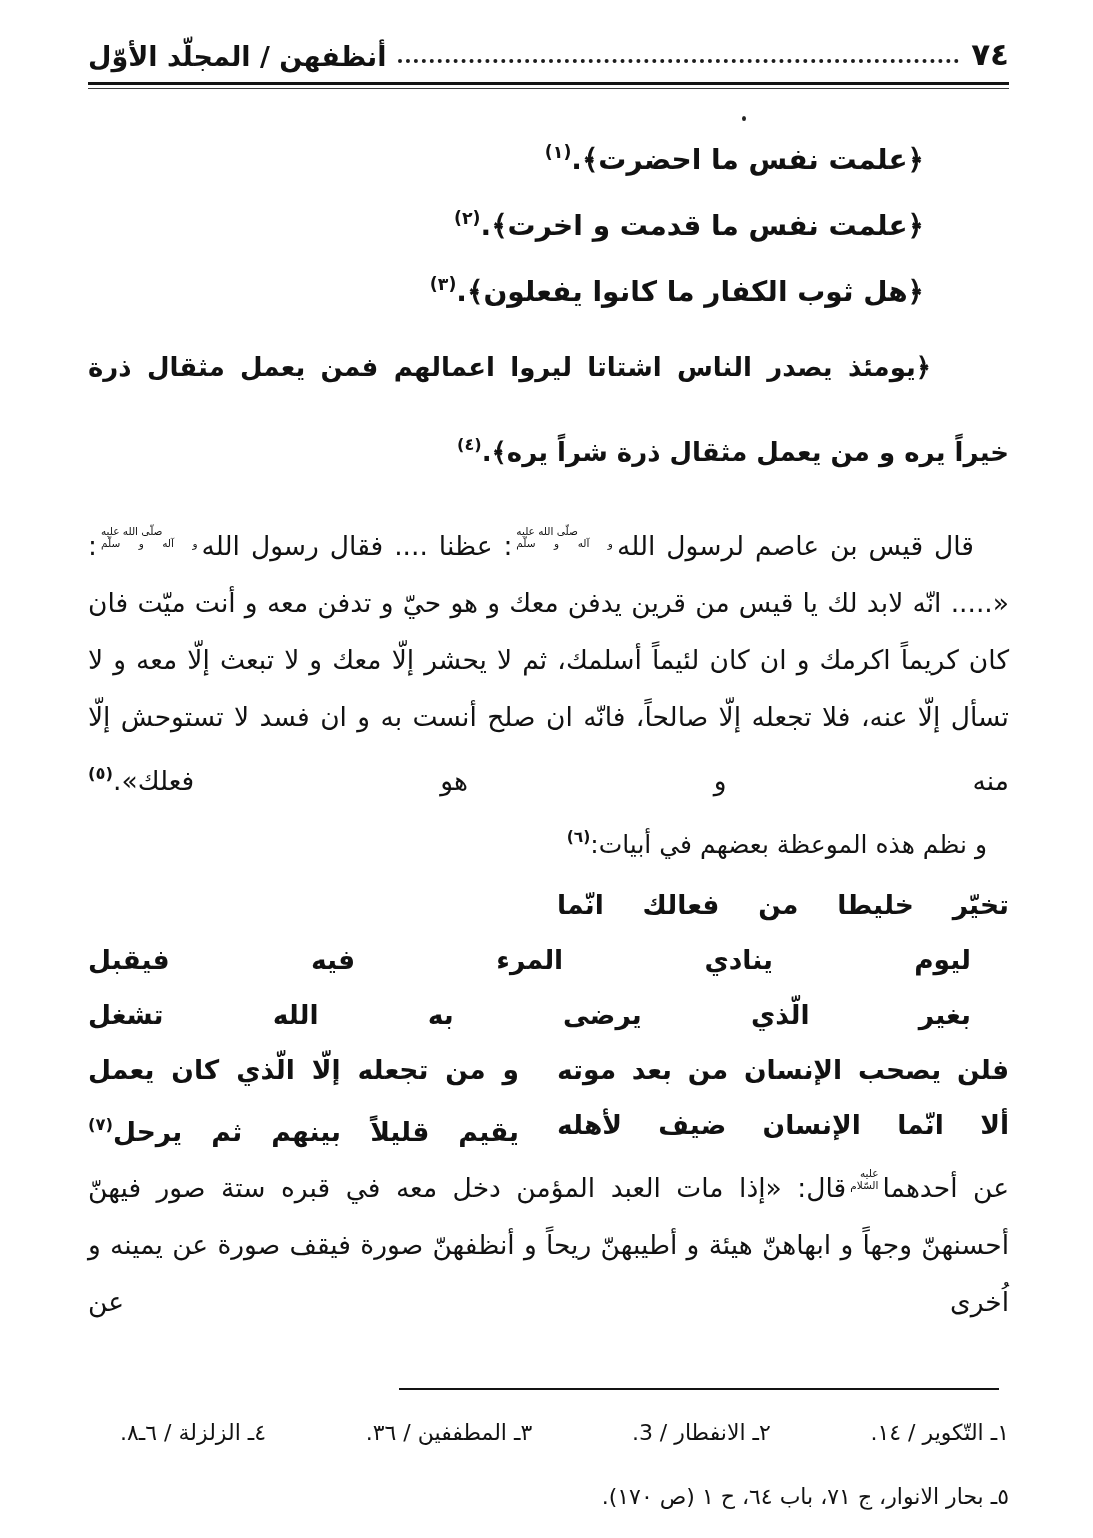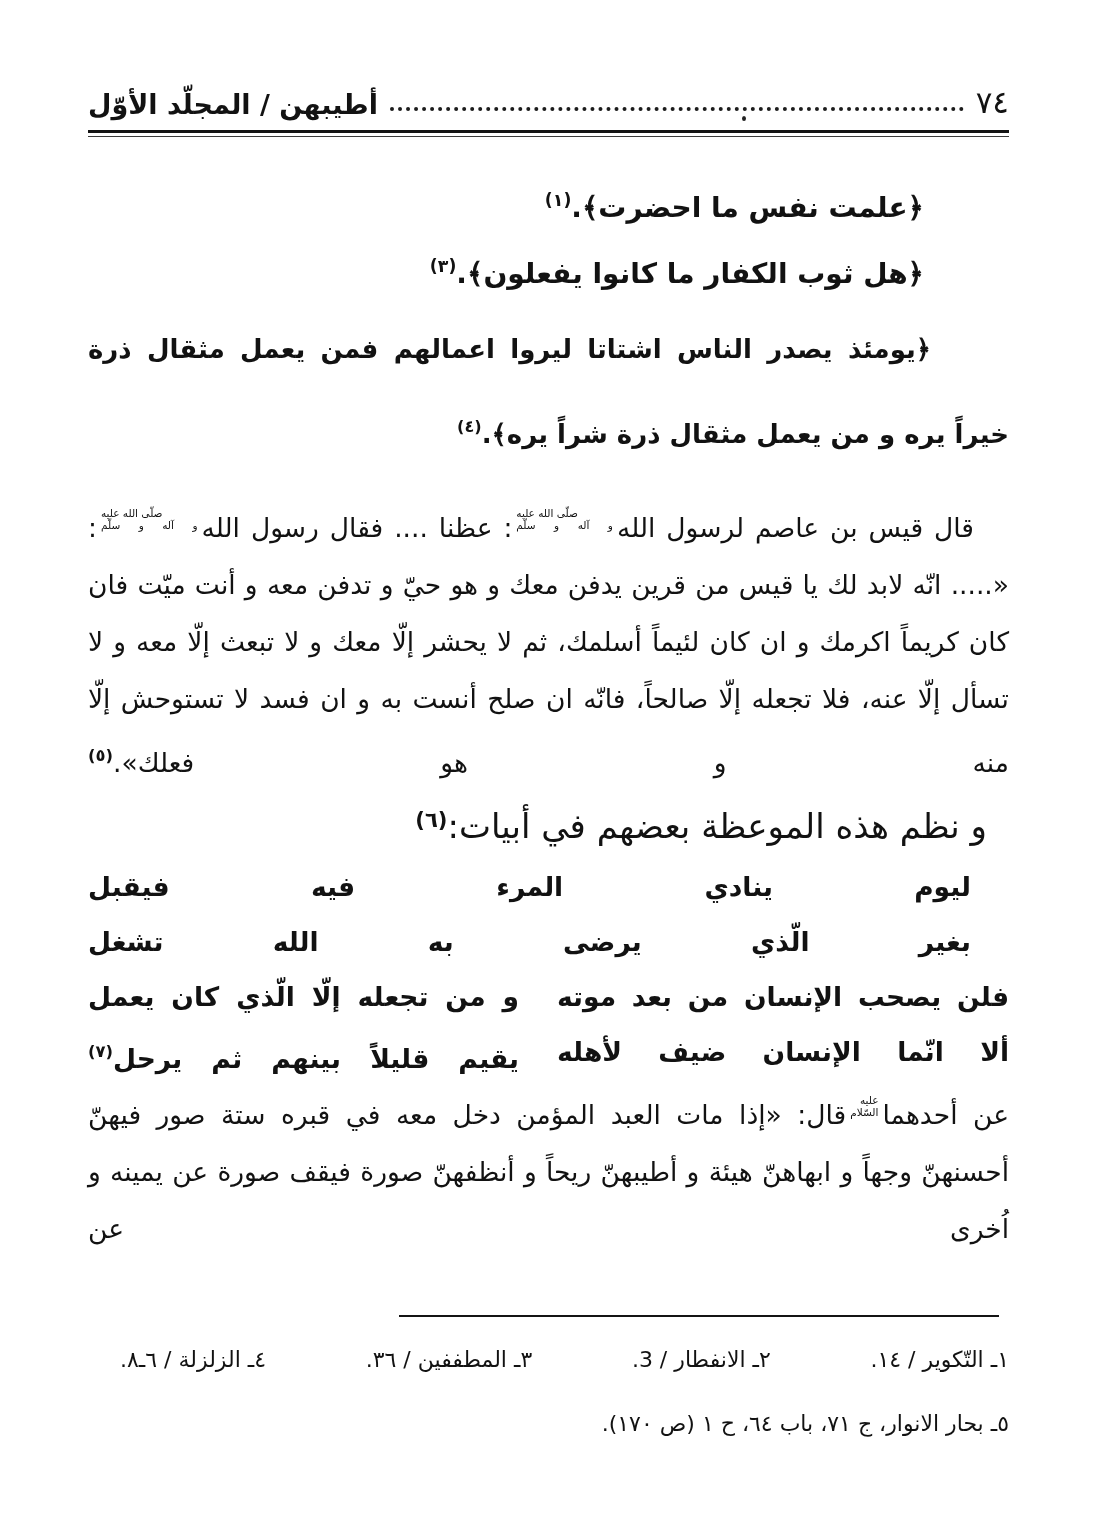--- a/index.html
+++ b/index.html
@@ -7,37 +7,37 @@
     width:1093px;height:1538px;background:#ffffff;overflow:hidden;
     position:relative;margin:0 auto;
     font-family:"DejaVu Sans",sans-serif;color:#121212;
   }
   .inner{padding:36px 84px 0 88px;}
 
   
   .header{display:flex;align-items:flex-end;direction:ltr;}
   .header-title{font-size:27px;font-weight:700;white-space:nowrap;}
   .leader{flex:1;border-bottom:4px dotted #1c1c1c;margin:0 12px 9px 12px;height:20px;}
-  .page-number{font-size:31px;font-weight:400;margin-top:48px;}
+  .page-number{font-size:31px;font-weight:700;}
   .header-rule{margin-top:10px;height:3px;border-top:3px solid #141414;border-bottom:1px solid #3a3a3a;}
   .stray-dot{position:absolute;left:742px;top:116px;width:4px;height:5px;background:#222;border-radius:50%;}
 
   
   .rtl{direction:rtl;}
   .quran-short{margin-top:34px;}
   .quote{font-size:28px;font-weight:700;line-height:58px;text-align:right;padding-left:0;padding-right:85px;}
   .quote-long{
     margin-top:8px;font-size:26px;font-weight:700;line-height:77px;
     text-align:justify;text-indent:78px;
   }
   .hadith{
     font-size:26.5px;line-height:57px;text-align:justify;
     text-align-last:justify;text-indent:35px;
   }
-  .poem-intro{font-size:34px;line-height:57px;padding-right:22px;}
+  .poem-intro{font-size:25px;line-height:57px;padding-right:22px;}
   .poem{margin-top:4px;font-weight:700;font-size:26.5px;}
   .poem-row{display:flex;line-height:55px;}
   .hemi-right{flex:0 0 452px;text-align:justify;text-align-last:justify;}
   .hemi-gap{flex:0 0 38px;}
   .hemi-left{flex:1;text-align:justify;text-align-last:justify;}
   .hadith2{
     font-size:26.5px;line-height:57px;text-align:justify;
     text-align-last:justify;text-indent:0;
   }
 
@@ -54,43 +54,45 @@
   .fn-list{margin-top:18px;font-size:22px;line-height:60px;text-align:right;}
 </style>
 </head>
 <body>
 
 <div class="page">
   <div class="stray-dot"></div>
   <div class="inner">
 
     <div class="header">
-      <span class="header-title">أطيبهن / المجلّد الأوّل</span>
+      <span class="header-title">أنظفهن / المجلّد الأوّل</span>
       <span class="leader"></span>
       <span class="page-number">٧٤</span>
     </div>
     <div class="header-rule"></div>
 
     <div class="rtl">
 
       <div class="quran-short">
         <div class="quote"><span>﴿علمت نفس ما احضرت﴾.</span><span class="fnmark">(١)</span></div>
+        <div class="quote"><span>﴿علمت نفس ما قدمت و اخرت﴾.</span><span class="fnmark">(٢)</span></div>
         <div class="quote"><span>﴿هل ثوب الكفار ما كانوا يفعلون﴾.</span><span class="fnmark">(٣)</span></div>
       </div>
 
       <p class="quote-long"><span>﴿يومئذ يصدر الناس اشتاتا ليروا اعمالهم فمن يعمل مثقال ذرة خيراً يره و من يعمل مثقال ذرة شراً يره﴾.</span><span class="fnmark">(٤)</span></p>
 
       <p class="hadith" style="margin:0;"><span>قال قيس بن عاصم لرسول الله</span><span class="hon">صلّى الله عليه
 و آله و سلّم</span><span>: عظنا .... فقال رسول الله</span><span class="hon">صلّى الله عليه
 و آله و سلّم</span><span>: «..... انّه لابد لك يا قيس من قرين يدفن معك و هو حيّ و تدفن معه و أنت ميّت فان كان كريماً اكرمك و ان كان لئيماً أسلمك، ثم لا يحشر إلّا معك و لا تبعث إلّا معه و لا تسأل إلّا عنه، فلا تجعله إلّا صالحاً، فانّه ان صلح أنست به و ان فسد لا تستوحش إلّا منه و هو فعلك».</span><span class="fnmark">(٥)</span></p>
 
       <p class="poem-intro" style="margin:0;"><span>و نظم هذه الموعظة بعضهم في أبيات:</span><span class="fnmark">(٦)</span></p>
 
       <div class="poem">
         <div class="poem-row">
+          <div class="hemi-right">تخيّر خليطا من فعالك انّما</div>
           <div class="hemi-gap"></div>
         </div>
         <div class="poem-row">
           <div class="hemi-gap"></div>
           <div class="hemi-left">ليوم ينادي المرء فيه فيقبل</div>
         </div>
         <div class="poem-row">
           <div class="hemi-gap"></div>
           <div class="hemi-left">بغير الّذي يرضى به الله تشغل</div>
         </div>

